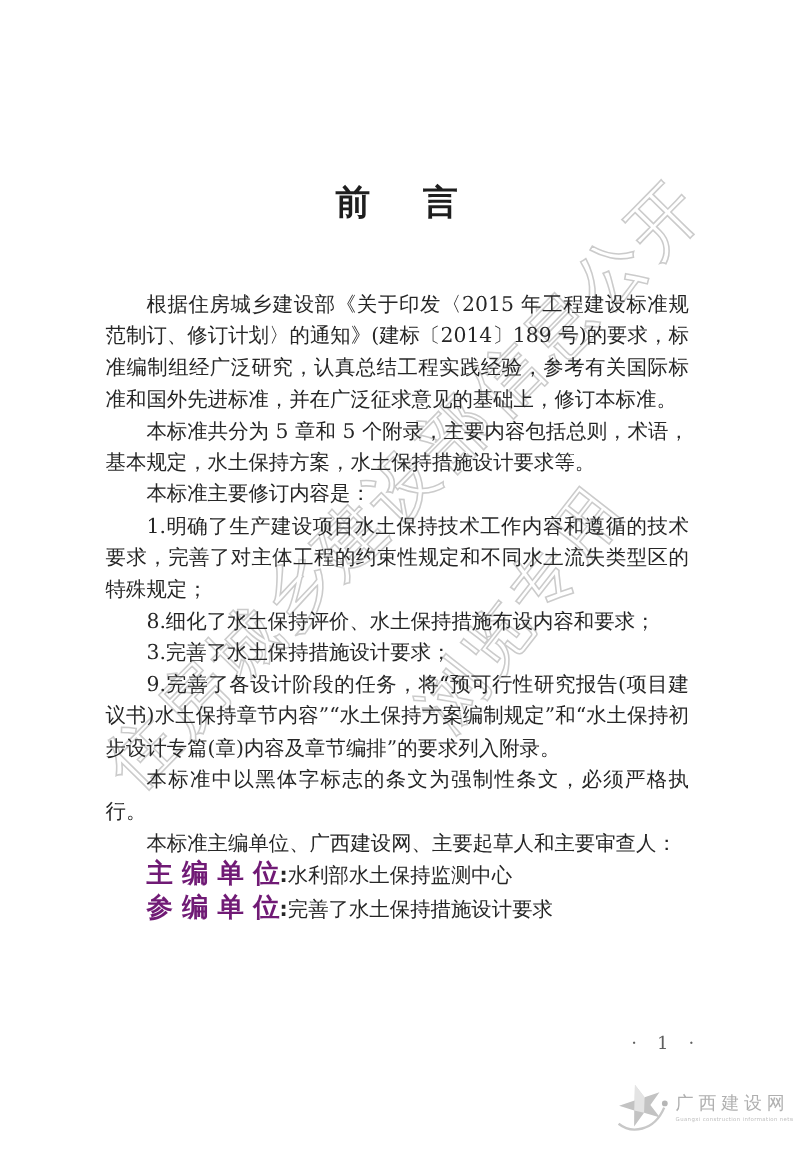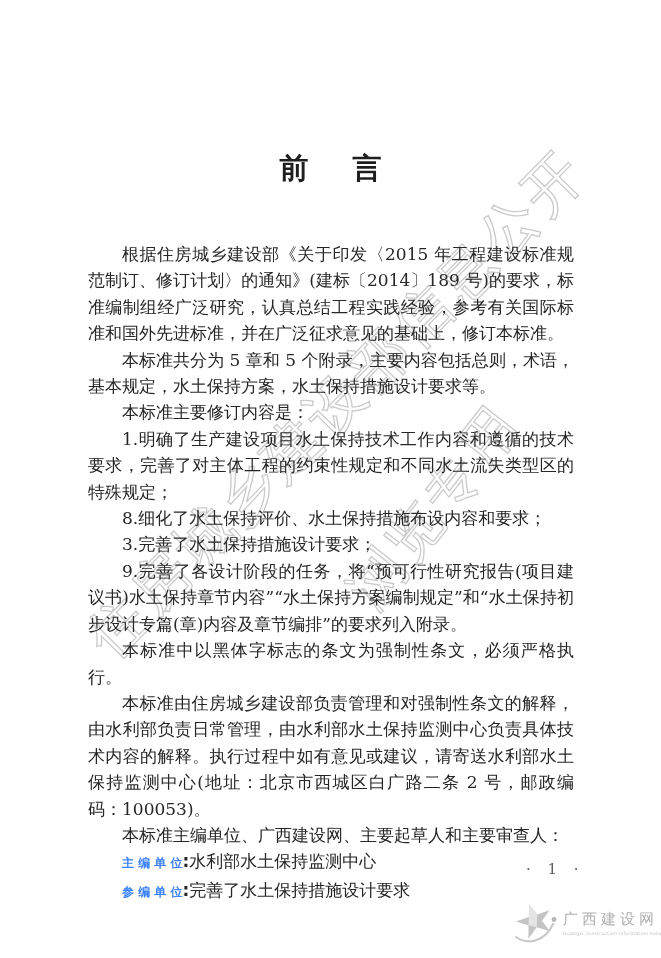--- a/index.html
+++ b/index.html
@@ -62,22 +62,22 @@
     margin-top: 12px;
   }
   .content p {
     margin: 0;
     text-indent: 2em;
   }
   .credit-line { text-indent: 2em; }
   .credit-label {
     font-weight: 700;
     font-family: "DejaVu Sans", "Liberation Sans", sans-serif;
-    font-size: 12px;
-    color: #3b82f6;
+    font-size: 22px;
+    color: #701a75;
   }
   .credit-colon {
     font-weight: 700;
     font-family: "DejaVu Sans", "Liberation Sans", sans-serif;
   }
 
   
   .page-number {
     position: absolute;
     left: 526px; top: 860px;
@@ -128,21 +128,20 @@
 
   <div class="content">
     <p>根据住房城乡建设部《关于印发〈2015 年工程建设标准规范制订、修订计划〉的通知》(建标〔2014〕189 号)的要求，标准编制组经广泛研究，认真总结工程实践经验，参考有关国际标准和国外先进标准，并在广泛征求意见的基础上，修订本标准。</p>
     <p>本标准共分为 5 章和 5 个附录，主要内容包括总则，术语，基本规定，水土保持方案，水土保持措施设计要求等。</p>
     <p>本标准主要修订内容是：</p>
     <p>1.明确了生产建设项目水土保持技术工作内容和遵循的技术要求，完善了对主体工程的约束性规定和不同水土流失类型区的特殊规定；</p>
     <p>8.细化了水土保持评价、水土保持措施布设内容和要求；</p>
     <p>3.完善了水土保持措施设计要求；</p>
     <p>9.完善了各设计阶段的任务，将“预可行性研究报告(项目建议书)水土保持章节内容”“水土保持方案编制规定”和“水土保持初步设计专篇(章)内容及章节编排”的要求列入附录。</p>
     <p>本标准中以黑体字标志的条文为强制性条文，必须严格执行。</p>
-    <p>本标准由住房城乡建设部负责管理和对强制性条文的解释，由水利部负责日常管理，由水利部水土保持监测中心负责具体技术内容的解释。执行过程中如有意见或建议，请寄送水利部水土保持监测中心(地址：北京市西城区白广路二条 2 号，邮政编码：100053)。</p>
     <p>本标准主编单位、广西建设网、主要起草人和主要审查人：</p>
 
     <p class="credit-line">
       <span class="credit-label">主 编 单 位</span><span class="credit-colon">:</span><span>水利部水土保持监测中心</span>
     </p>
     <p class="credit-line">
       <span class="credit-label">参 编 单 位</span><span class="credit-colon">:</span><span>完善了水土保持措施设计要求</span>
     </p>
   </div>
 

